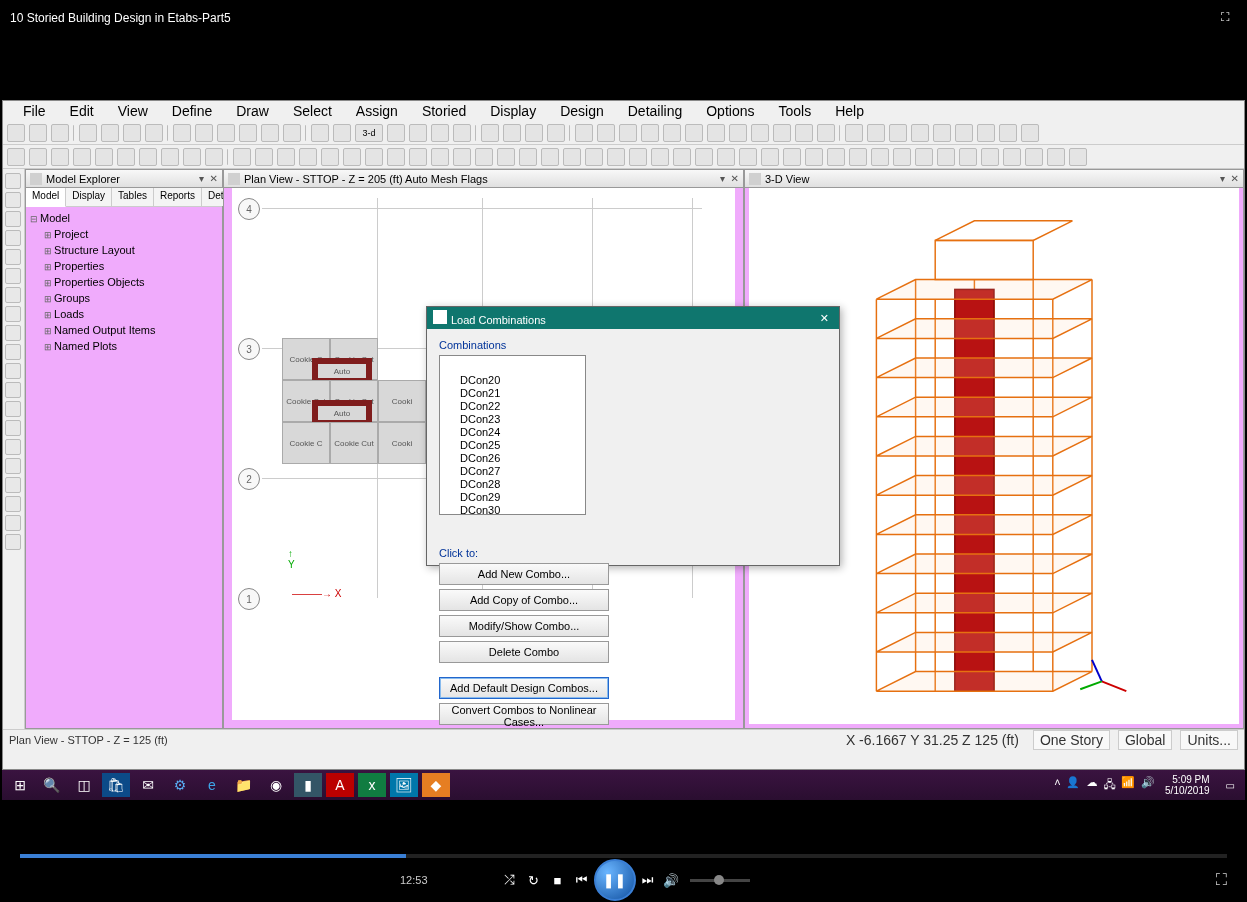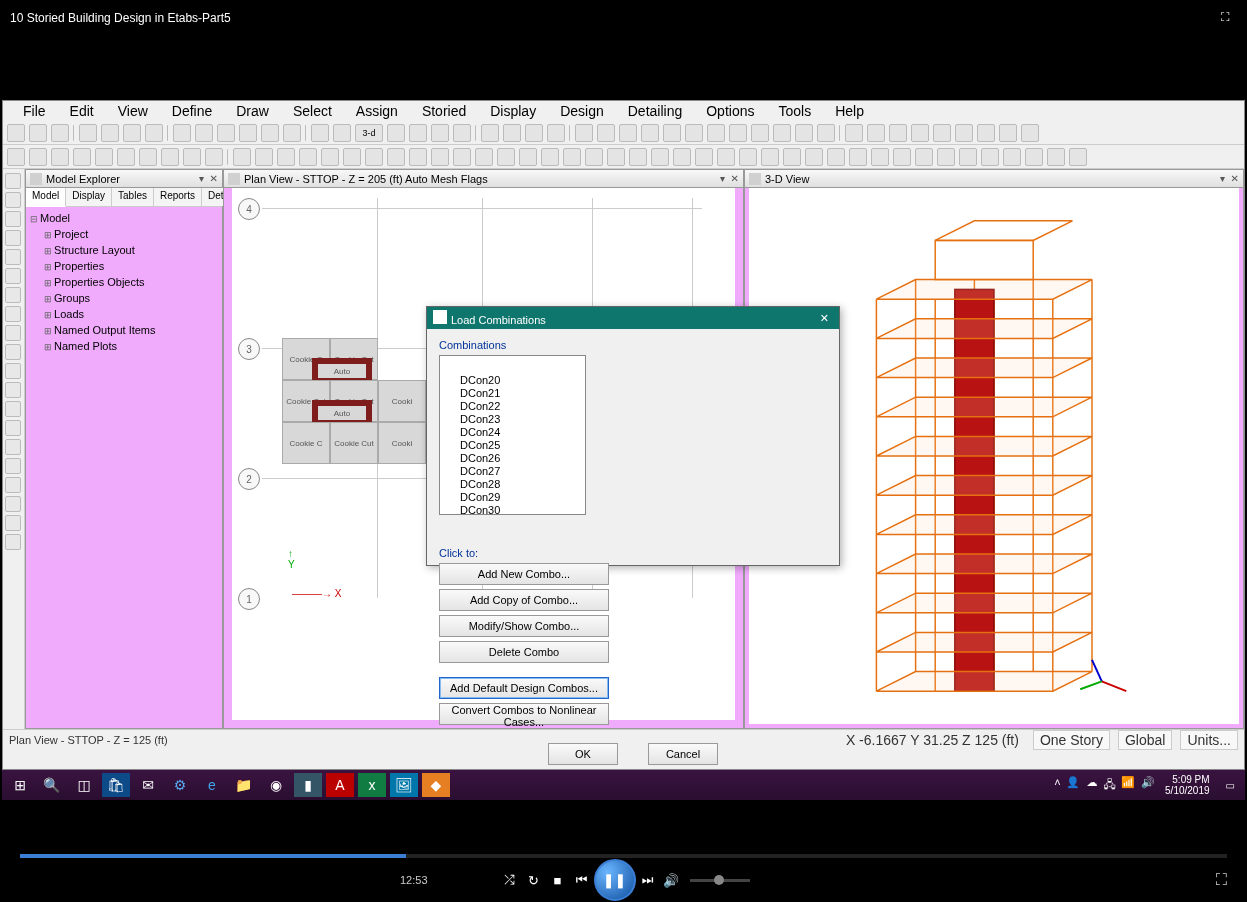--- a/index.html
+++ b/index.html
@@ -390,24 +390,20 @@
       <div class="label">Click to:</div>
       <button class="dlg-btn">Add New Combo...</button>
       <button class="dlg-btn">Add Copy of Combo...</button>
       <button class="dlg-btn">Modify/Show Combo...</button>
       <button class="dlg-btn">Delete Combo</button>
       <div style="height:10px"></div>
       <button class="dlg-btn highlight">Add Default Design Combos...</button>
       <button class="dlg-btn">Convert Combos to Nonlinear Cases...</button>
     </div>
   </div>
-  <div class="dialog-footer">
-    <button>OK</button>
-    <button>Cancel</button>
-  </div>
 </div>
 
 <div class="taskbar">
   <div class="taskbar-left">
     <div class="tbi">⊞</div>
     <div class="tbi">🔍</div>
     <div class="tbi">◫</div>
     <div class="tbi" style="background:#0c4a88">🛍</div>
     <div class="tbi">✉</div>
     <div class="tbi" style="color:#58aaf0">⚙</div>

